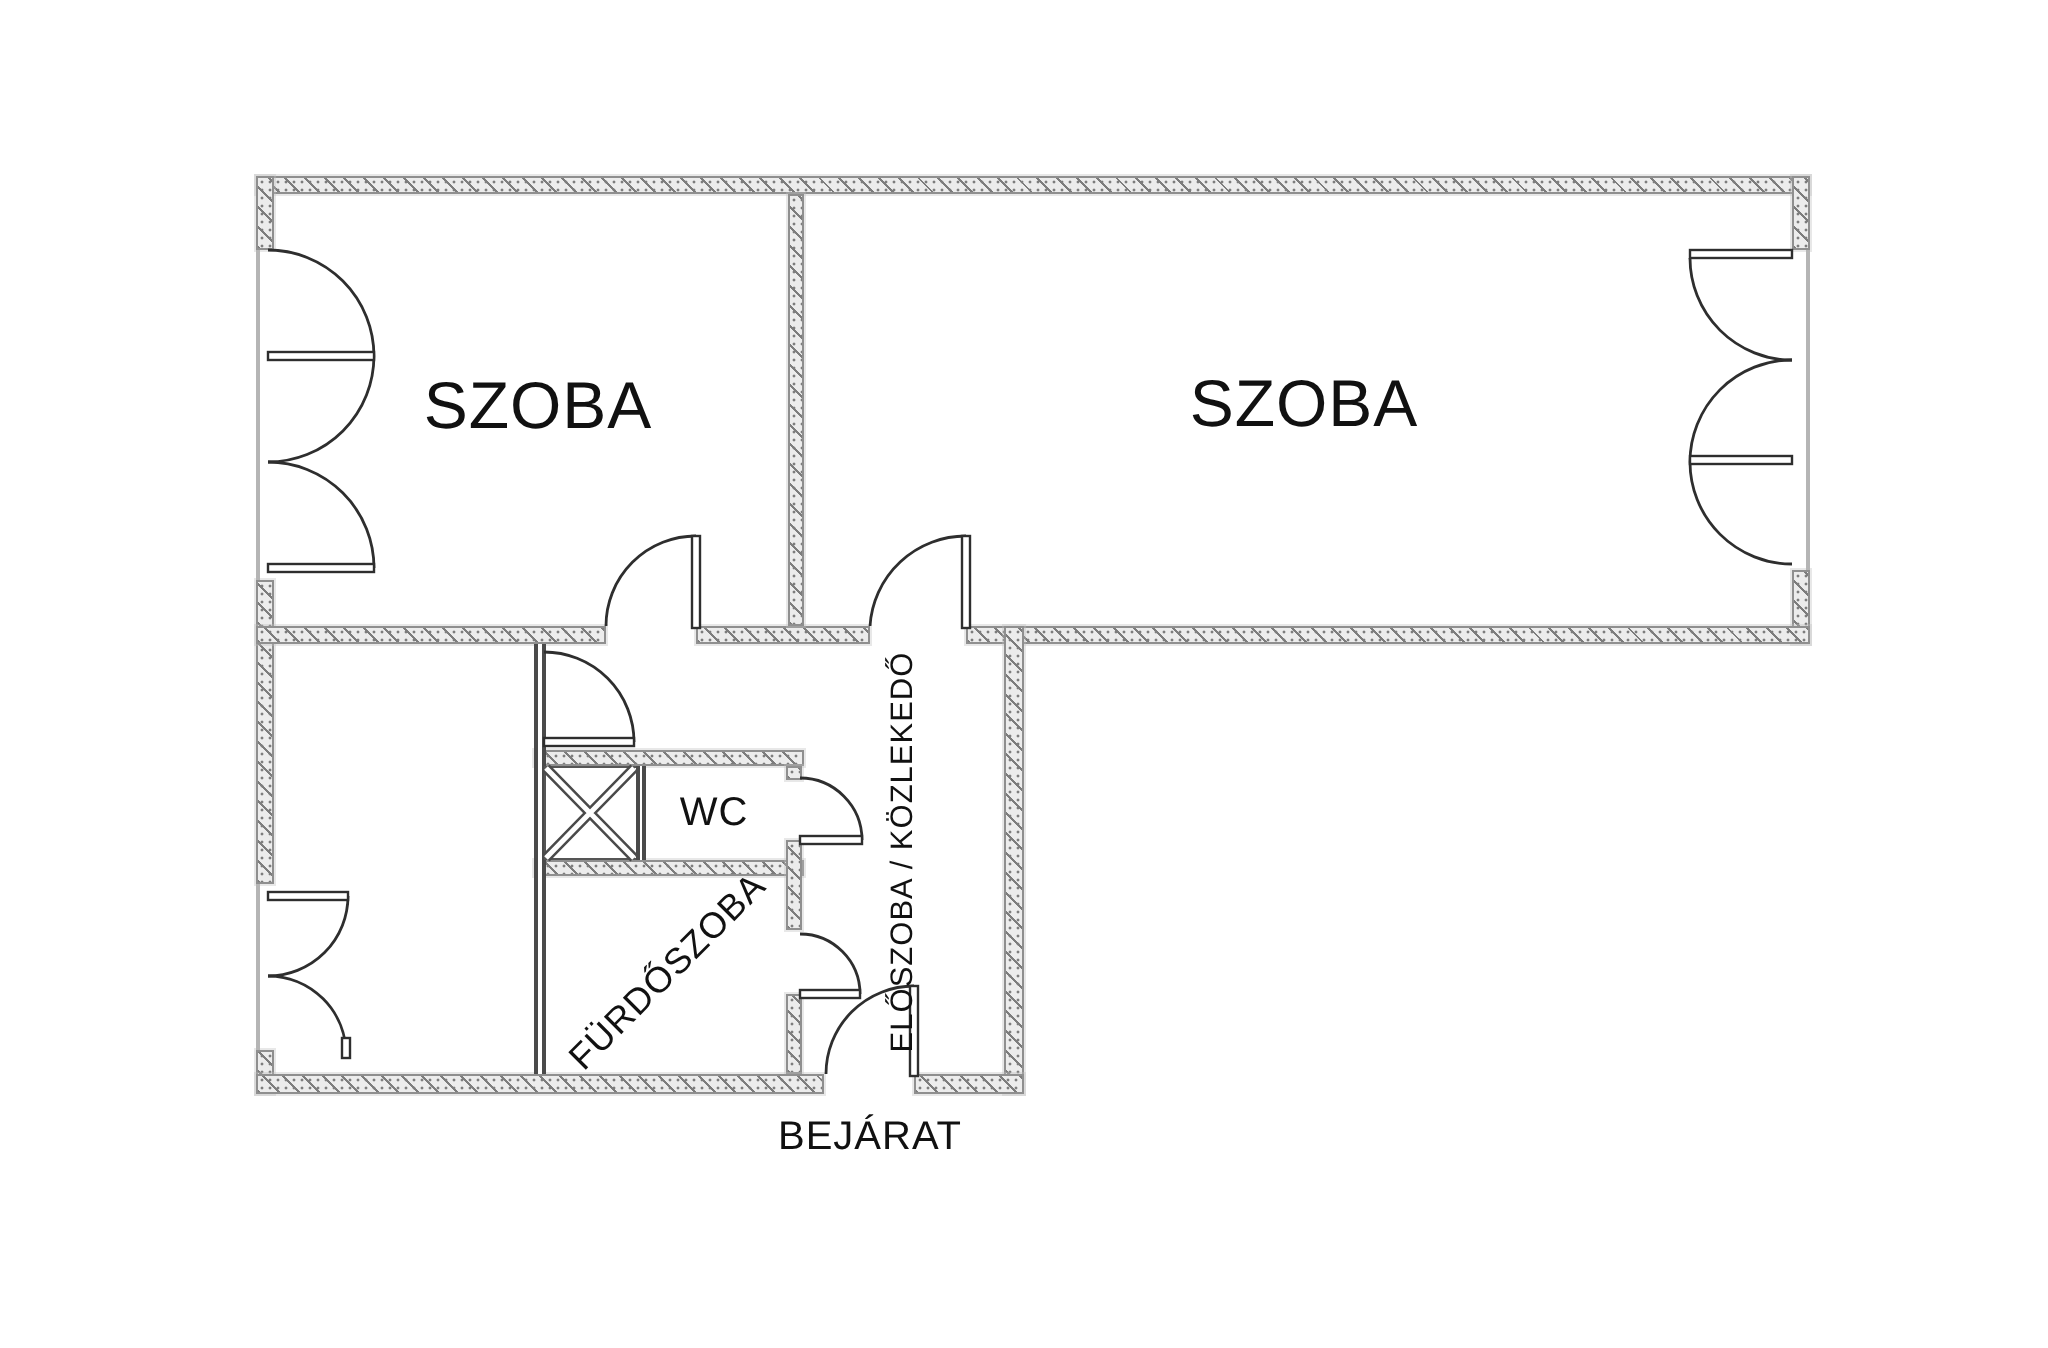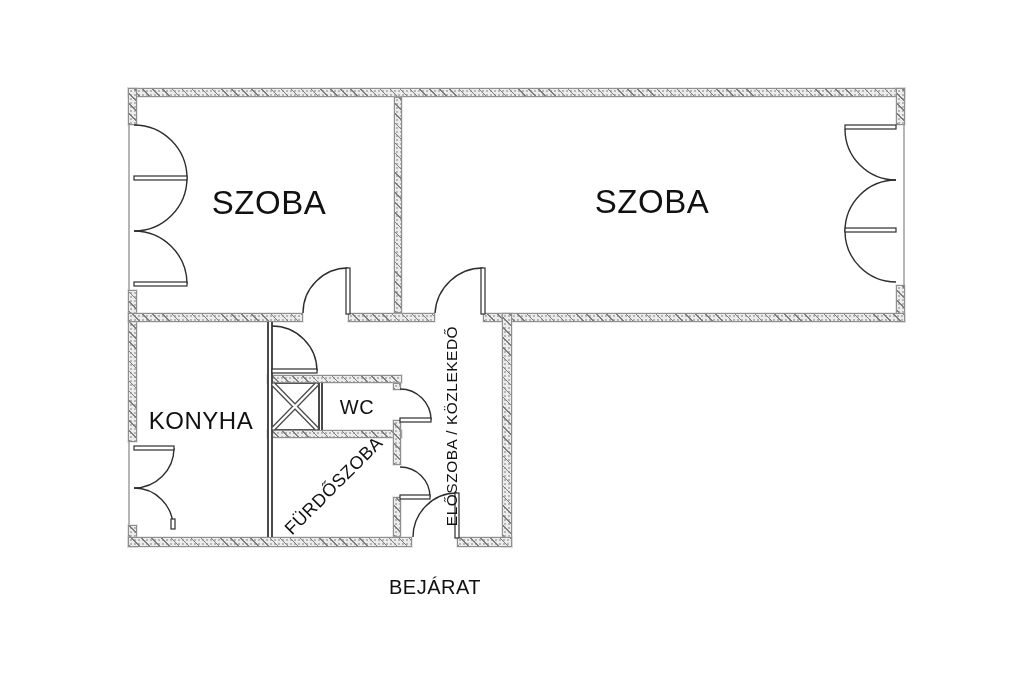--- a/index.html
+++ b/index.html
@@ -119,19 +119,18 @@
     </g>
 
     <g>
       <path d="M 273,384 L 317,429 M 317,384 L 273,429" stroke="#4a4a4a" stroke-width="5" fill="none"></path>
       <path d="M 273,384 L 317,429 M 317,384 L 273,429" stroke="#ffffff" stroke-width="2.5" fill="none"></path>
     </g>
   </svg>
 
   <div class="label" style="left:269px;top:203px;font-size:33px">SZOBA</div>
   <div class="label" style="left:652px;top:202px;font-size:33px">SZOBA</div>
-  <div class="label" style="left:201px;top:421px;font-size:24px">KONYHA</div>
   <div class="label" style="left:357px;top:407px;font-size:20px">WC</div>
   <div class="label r45" style="left:334px;top:486px;font-size:18px">FÜRDŐSZOBA</div>
   <div class="label r90" style="left:452px;top:426px;font-size:15.5px">ELŐSZOBA / KÖZLEKEDŐ</div>
-  <div class="label" style="left:435px;top:587px;font-size:20px">BEJÁRAT</div>
+  <div class="label" style="left:435px;top:569px;font-size:20px">BEJÁRAT</div>
 
 </div>
 
 </body></html>

